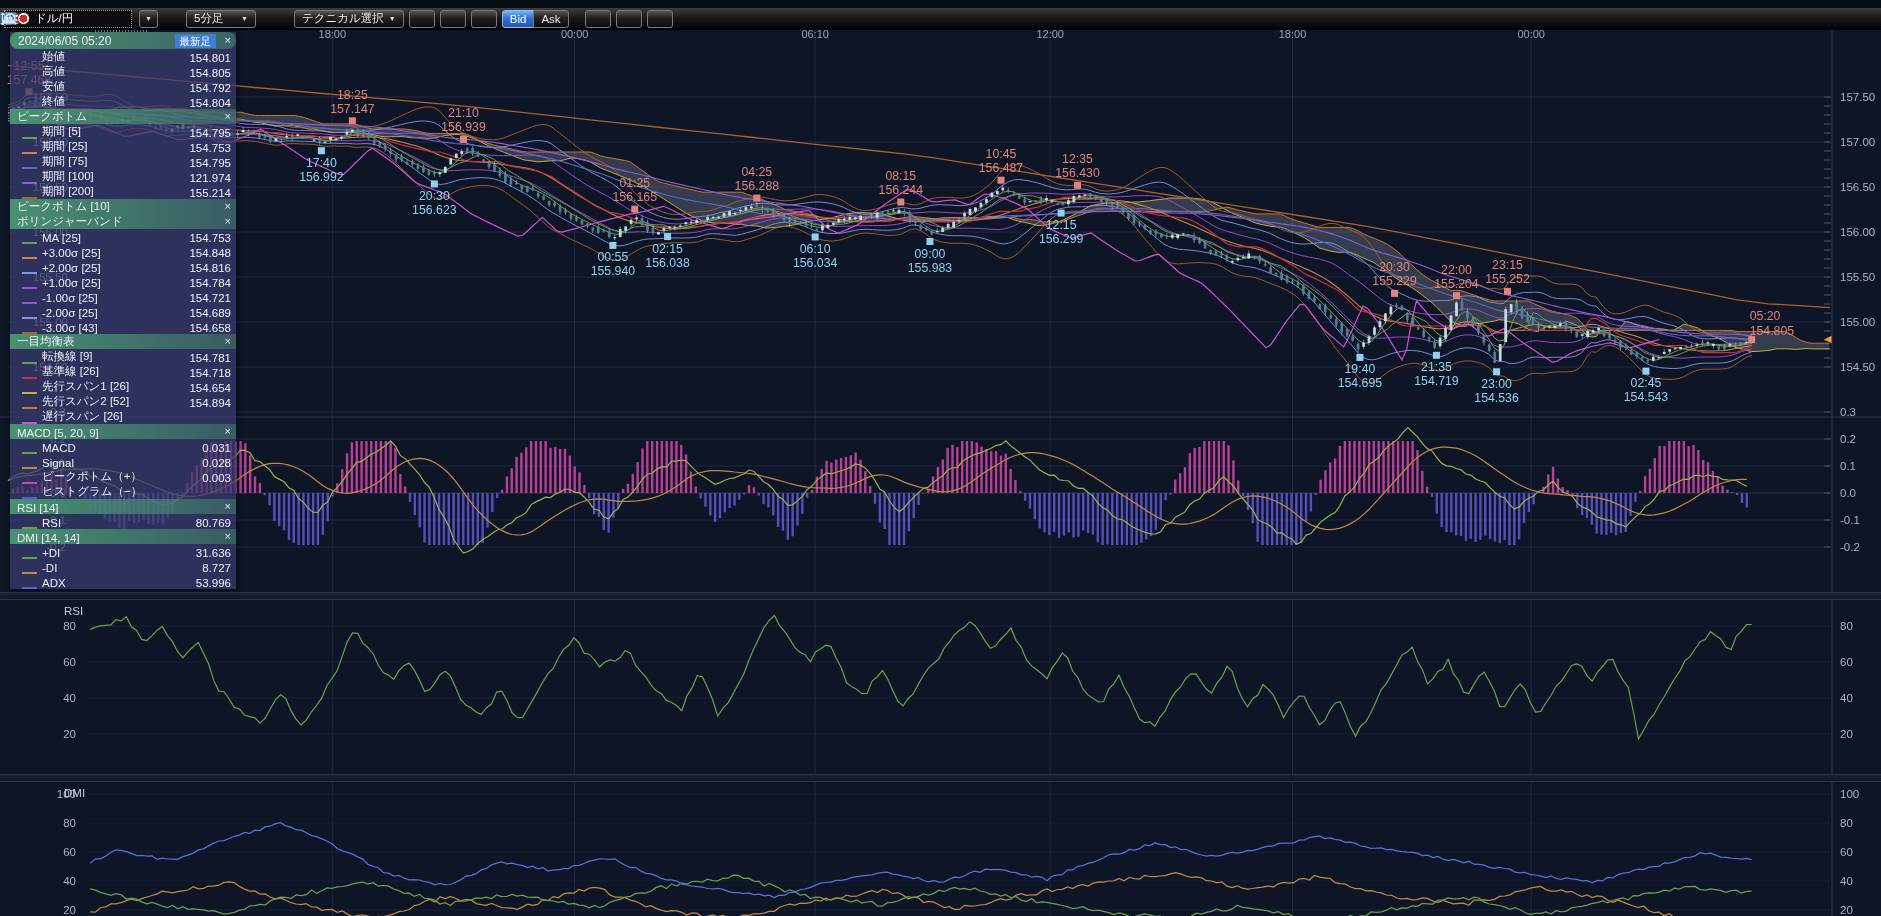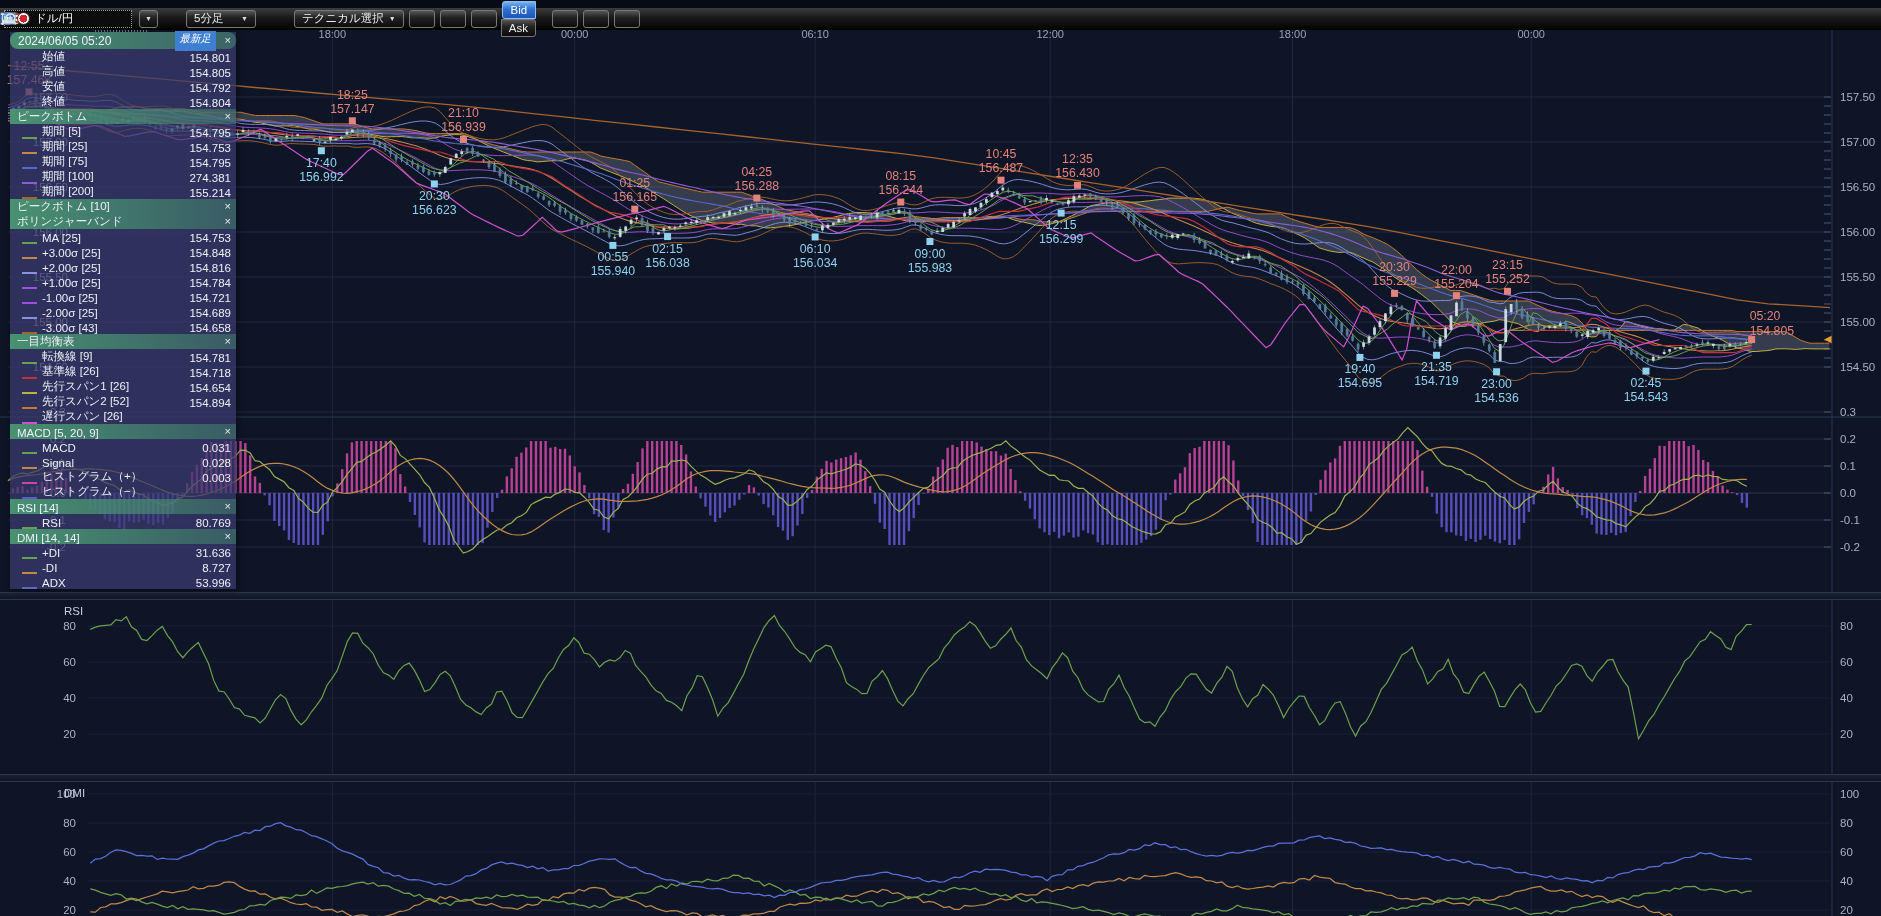--- a/index.html
+++ b/index.html
@@ -14,21 +14,21 @@
   .flag{width:13px;height:13px;border-radius:50%;flex:none;border:1px solid #333;box-sizing:border-box;}
   .flag-us{background:repeating-linear-gradient(180deg,#c03a34 0 2px,#f0f0f0 2px 4px);}
   .flag-jp{background:radial-gradient(circle,#d5222d 0 4px,#f6f6f6 4px);margin-left:-5px;}
   .pair-label{color:#fff;font-size:11.5px;margin-left:5px;white-space:nowrap;}
   .tb-btn{height:18px;background:linear-gradient(#565656,#232323 40%,#0b0b0b);
     border:1px solid #787878;border-radius:3px;color:#eee;font-size:11.5px;
     display:flex;align-items:center;justify-content:center;padding:5px 7px;gap:5px;box-sizing:border-box;white-space:nowrap;}
   .tb-btn.icon-only{width:26px;padding:0;}
   .caret{font-size:7px;color:#ddd;line-height:1;}
   .combo{justify-content:space-between;width:70px;}
-  .bidask{display:flex;flex-direction:column;}
+  .bidask{display:flex;}
   .bidask .tb-btn{border-radius:0;}
   .bidask .tb-btn:first-child{border-radius:3px 0 0 3px;}
   .bidask .tb-btn:last-child{border-radius:0 3px 3px 0;margin-left:-1px;}
   .tb-btn.bid-active{background:linear-gradient(#74b4f5,#2f6fd0 45%,#1e55b4);border-color:#8cc0f8;color:#fff;}
   .ddbtn{width:19px;height:18px;margin-left:2px;}
   
   .chartwrap{position:absolute;left:0;top:22px;width:1881px;height:894px;background:#0d1526;}
   svg{display:block;position:absolute;left:0;}
   #main-svg{top:0;}
   #rsi-svg{top:578px;}
@@ -40,21 +40,21 @@
   .tickstrip{position:absolute;left:95px;top:4px;width:52px;height:6px;opacity:.75;z-index:25;
     background:repeating-linear-gradient(90deg,#98a0b4 0 1px,transparent 1px 3px);}
   
   .legend{position:absolute;left:10px;top:10px;width:226px;z-index:30;
     background:rgba(56,60,110,.74);box-shadow:1px 1px 6px rgba(0,0,0,.45);
     font-size:11.5px;color:#edf0f8;}
   .lg-head{position:relative;display:flex;height:17px;align-items:center;
     background:linear-gradient(90deg,rgba(74,150,114,.95),rgba(74,150,114,.5));
     padding:0 20px 0 8px;font-size:12px;border-radius:8px;}
   .lg-head .dt{flex:1;}
-  .badge{background:#3f7fd2;color:#fff;font-size:10.5px;padding:0 5px;height:20px;line-height:14px;font-style:italic;}
+  .badge{background:#3f7fd2;color:#fff;font-size:10.5px;padding:0 5px;height:14px;line-height:14px;}
   .xx{position:absolute;right:5px;top:0;line-height:15px;color:#e8ecf4;font-size:11px;cursor:pointer;}
   .lg-head .xx{line-height:17px;}
   .lg-row{position:relative;display:flex;align-items:flex-end;height:15px;padding:0 5px 0 12px;}
   .lg-row .sw{width:15px;height:2px;margin-right:5px;flex:none;}
   .lg-row .lb{flex:1;white-space:nowrap;overflow:hidden;}
   .lg-row .vl{white-space:nowrap;}
   .lg-row.section{background:linear-gradient(90deg,rgba(74,150,114,.95),rgba(74,150,114,.42));padding-left:7px;}
   text{font-family:"Liberation Sans",sans-serif;}
 </style>
 </head>
@@ -1470,21 +1470,21 @@
         </div>
         <div class="lg-row item">
           <span class="sw" style="background: rgb(90, 104, 200);"></span>
           <span class="lb">期間 [75]</span>
           <span class="vl">154.795</span>
 
         </div>
         <div class="lg-row item">
           <span class="sw" style="background: rgb(138, 95, 214);"></span>
           <span class="lb">期間 [100]</span>
-          <span class="vl">274.381</span>
+          <span class="vl">121.974</span>
 
         </div>
         <div class="lg-row item">
           <span class="sw" style="background: rgb(168, 98, 46);"></span>
           <span class="lb">期間 [200]</span>
           <span class="vl">155.214</span>
 
         </div>
         <div class="lg-row section">
 
@@ -1589,21 +1589,21 @@
 
         </div>
         <div class="lg-row item">
           <span class="sw" style="background: rgb(192, 137, 72);"></span>
           <span class="lb">Signal</span>
           <span class="vl">0.028</span>
 
         </div>
         <div class="lg-row item">
           <span class="sw" style="background: rgb(204, 68, 170);"></span>
-          <span class="lb">ヒストグラム（+）</span>
+          <span class="lb">ピークボトム（+）</span>
           <span class="vl">0.003</span>
 
         </div>
         <div class="lg-row item">
           <span class="sw" style="background: rgb(90, 90, 204);"></span>
           <span class="lb">ヒストグラム（−）</span>
           <span class="vl"></span>
 
         </div>
         <div class="lg-row section">

